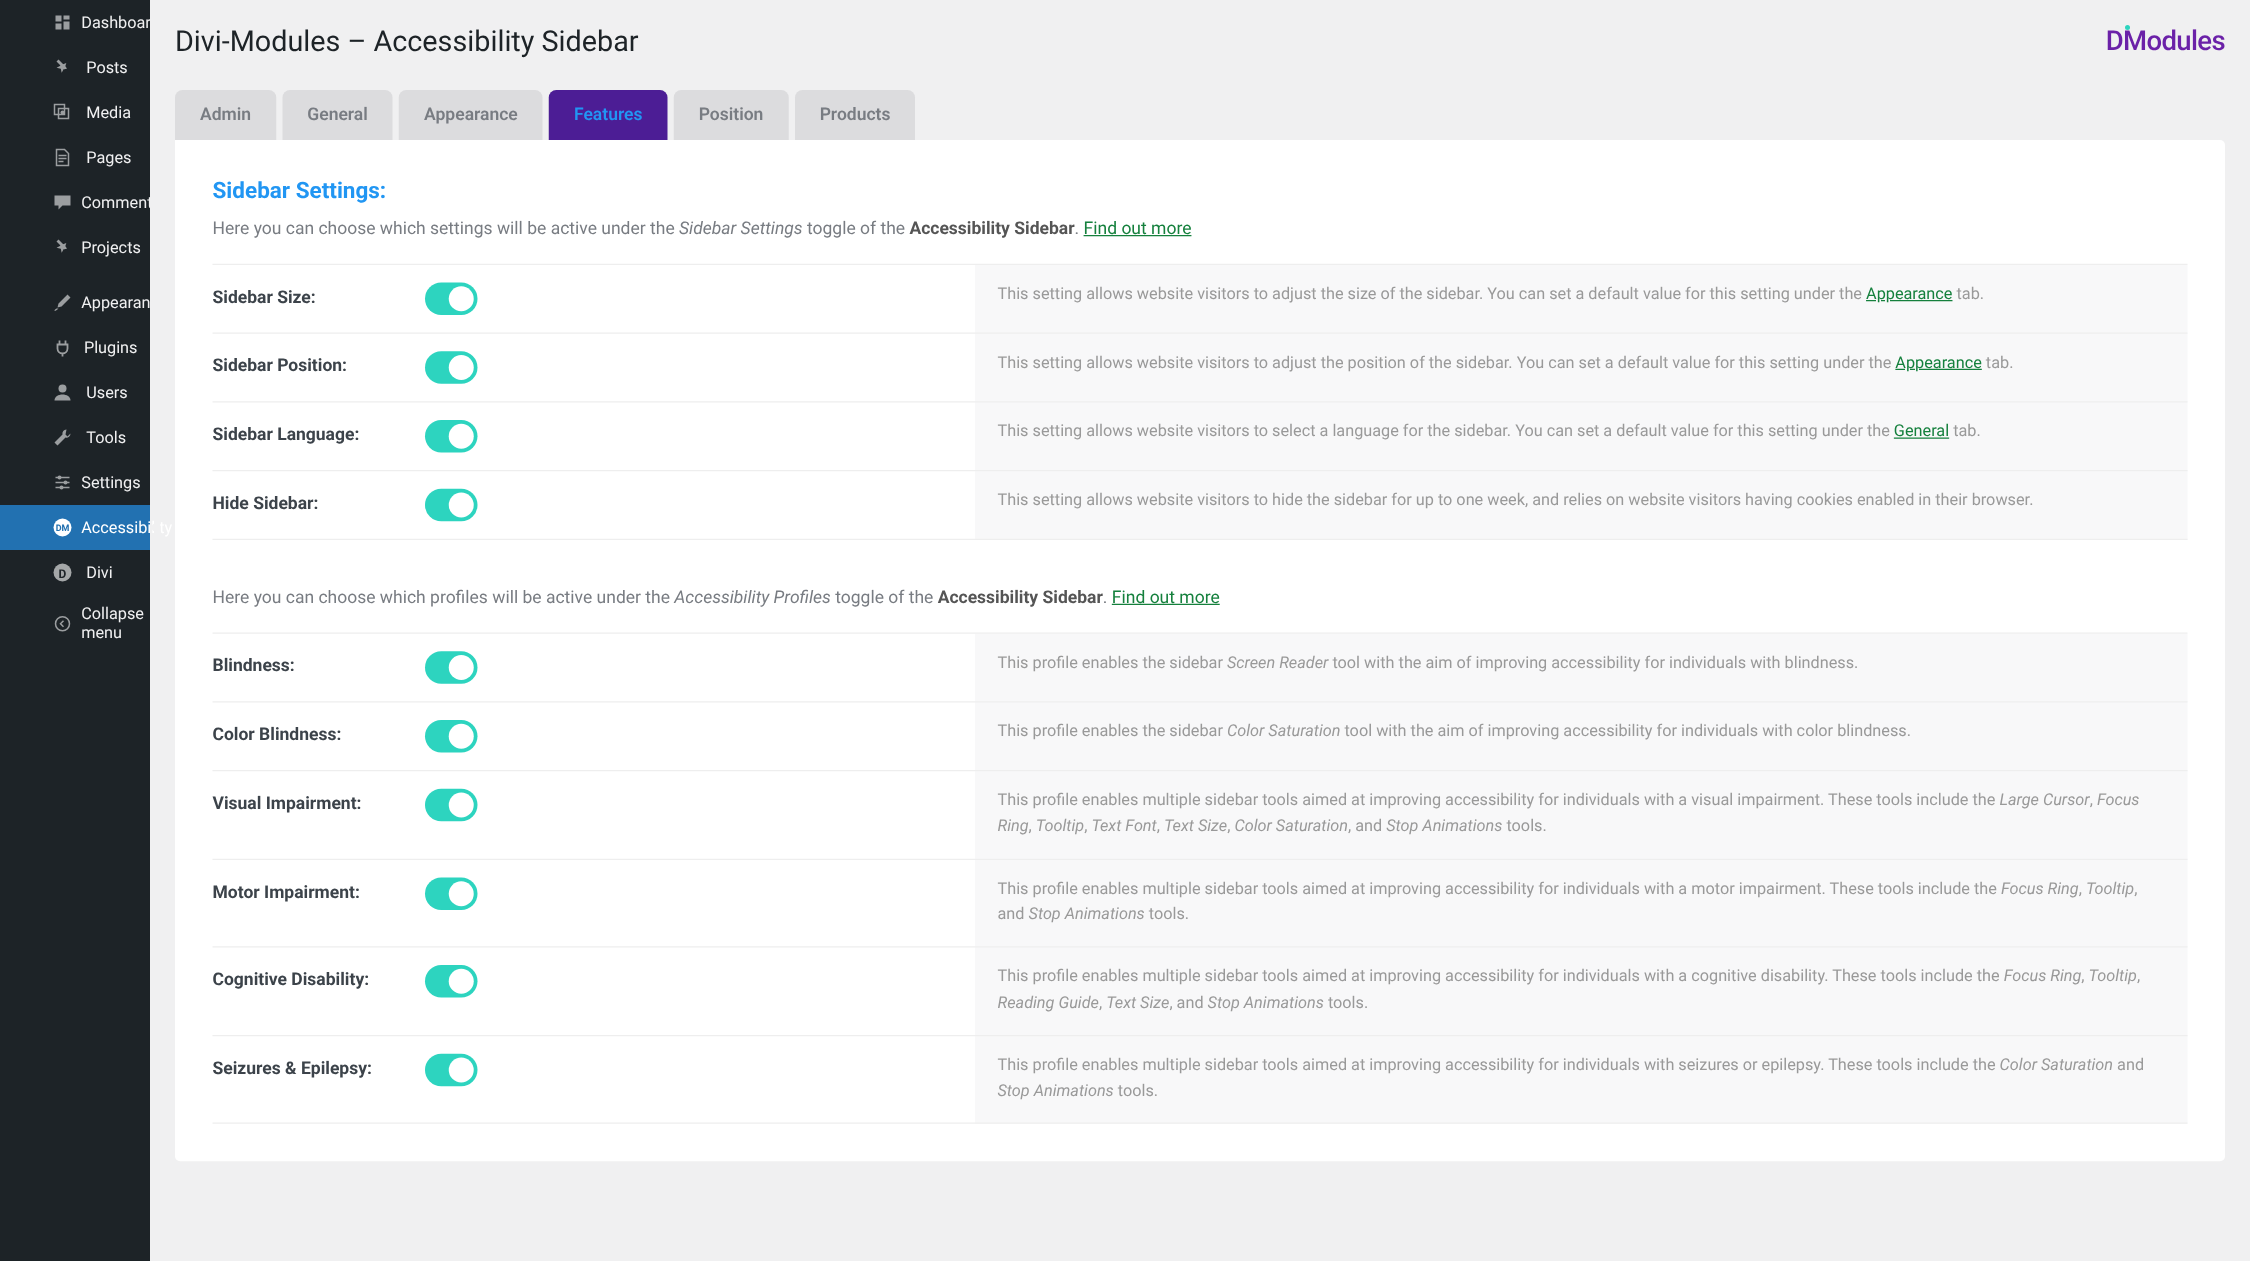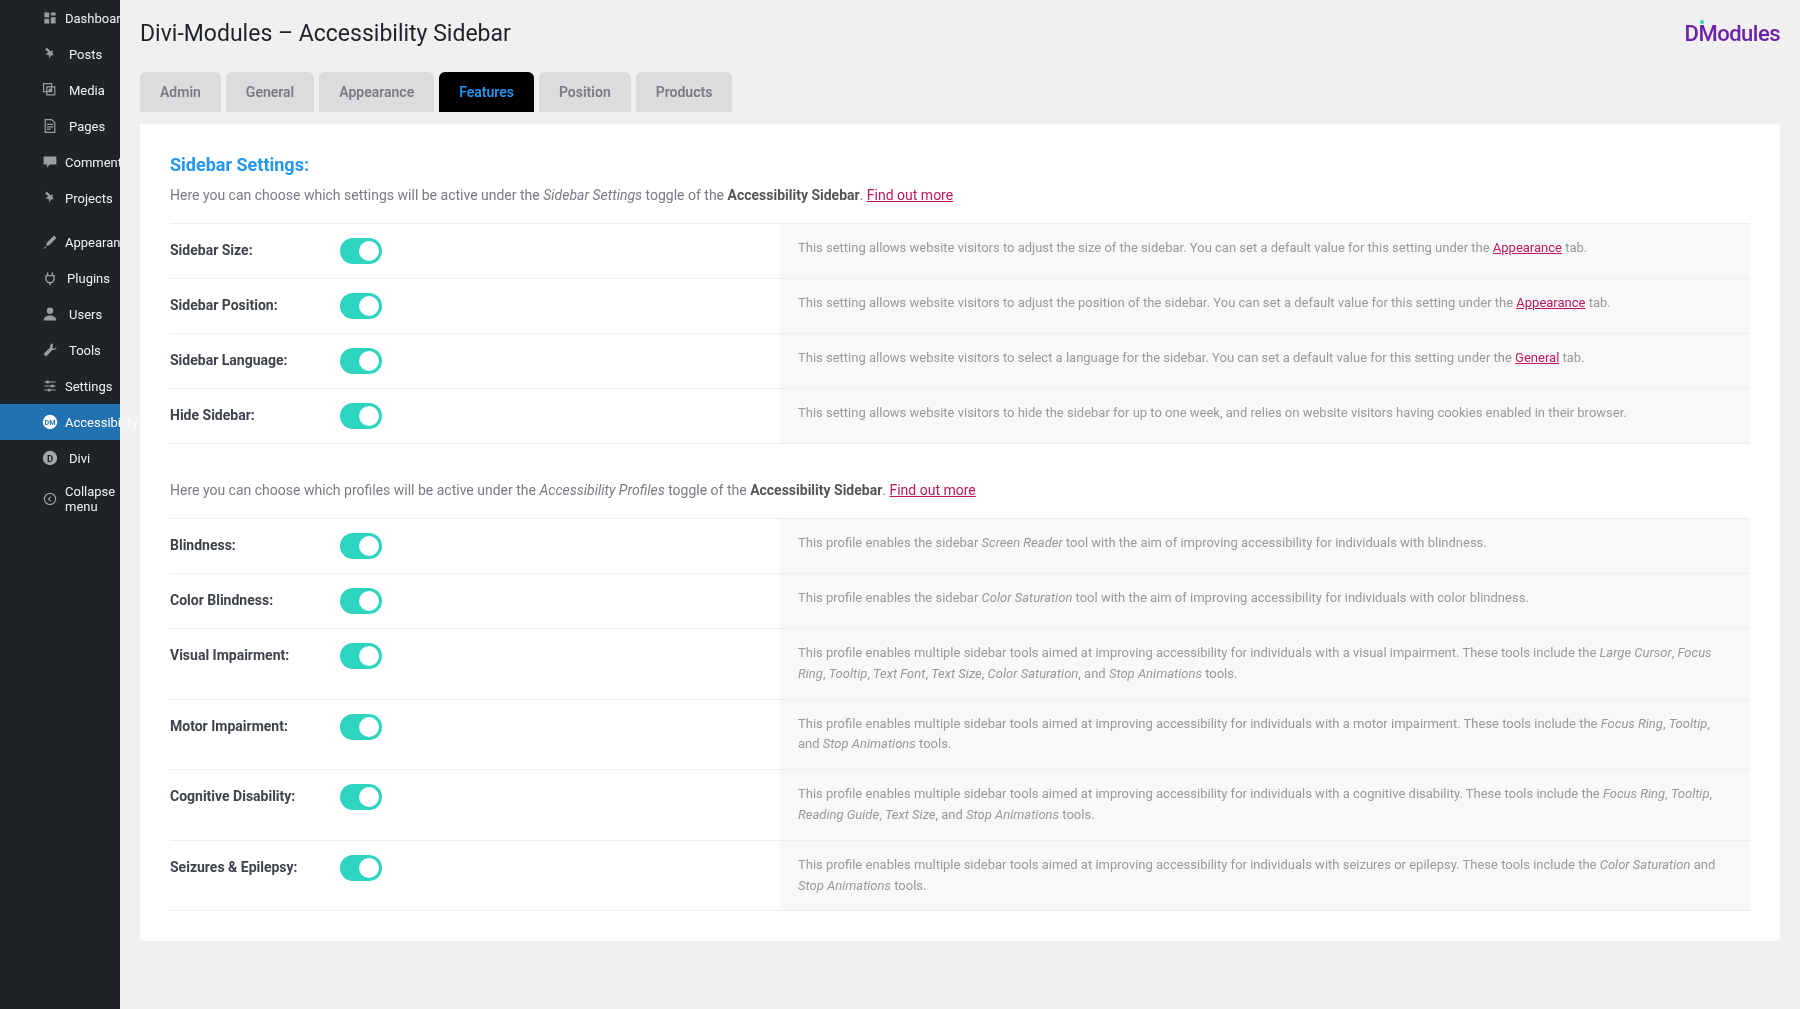--- a/index.html
+++ b/index.html
@@ -9,29 +9,29 @@
 .wp-menu-item { display: flex; align-items: center; padding: 8px 10px; color: #f0f0f1; font-size: 13px; cursor: pointer; position: relative; }
 .wp-menu-item.active { background: #2271b1; color: #fff; }
 .wp-menu-item.active::after { content: ""; position: absolute; right: -8px; top: 50%; transform: translateY(-50%); border: 8px solid transparent; border-right-color: #f0f0f1; }
 .wp-menu-item .icon { width: 20px; height: 20px; margin-right: 7px; display: flex; align-items: center; justify-content: flex-start; opacity: 0.6; margin-left: 32px; }
 .wp-menu-item.active .icon { opacity: 1; }
 .wp-menu-item svg { width: 16px; height: 16px; fill: currentColor; }
 .main { flex: 1; padding: 10px 20px; overflow-y: auto; background: #f0f0f1; }
 .page-header { display: flex; justify-content: space-between; align-items: center; margin-bottom: 15px; padding: 10px 0; }
 .page-title { font-size: 23px; font-weight: 400; color: #1d2327; }
 .brand-logo { font-size: 22px; font-weight: 500; color: #6b21a8; letter-spacing: -0.5px; }
-.tabs { display: flex; gap: 5px; margin-bottom: 12px; }
+.tabs { display: flex; gap: 5px; margin-bottom: 0; }
 .tab { background: #dcdcde; color: #787c82; padding: 12px 20px; border-radius: 6px 6px 0 0; font-size: 14px; font-weight: 600; cursor: pointer; }
-.tab.active { background: #000000; color: #2196f3; }
+.tab.active { background: #4c1d95; color: #2196f3; }
 .panel { background: #fff; border-radius: 0 4px 4px 4px; padding: 30px; }
 .section-heading { color: #2196f3; font-size: 18px; font-weight: 700; margin-bottom: 12px; }
 .section-intro { color: #787c82; font-size: 14px; margin-bottom: 20px; }
 .section-intro .italic { font-style: italic; }
 .section-intro strong { color: #555; font-weight: 700; }
-.section-intro a, .desc-cell a { color: #be185d; text-decoration: underline; }
+.section-intro a, .desc-cell a { color: #15803d; text-decoration: underline; }
 .settings-table { width: 100%; border-collapse: collapse; }
 .settings-table tr { border-bottom: 1px solid #eee; }
 .settings-table tr:first-child { border-top: 1px solid #eee; }
 .label-cell { width: 170px; padding: 18px 0; vertical-align: top; font-weight: 700; color: #3c434a; font-size: 14px; }
 .toggle-cell { width: 440px; padding: 14px 0; vertical-align: top; }
 .desc-cell { background: #f8f8f9; padding: 14px 18px; color: #999; font-size: 13px; line-height: 1.6; vertical-align: top; }
 .desc-cell .italic { font-style: italic; }
 .toggle { width: 42px; height: 26px; background: #2dd4bf; border-radius: 13px; position: relative; cursor: pointer; }
 .toggle::after { content: ""; position: absolute; right: 3px; top: 3px; width: 20px; height: 20px; background: #fff; border-radius: 50%; }
 .section-gap { height: 38px; }

